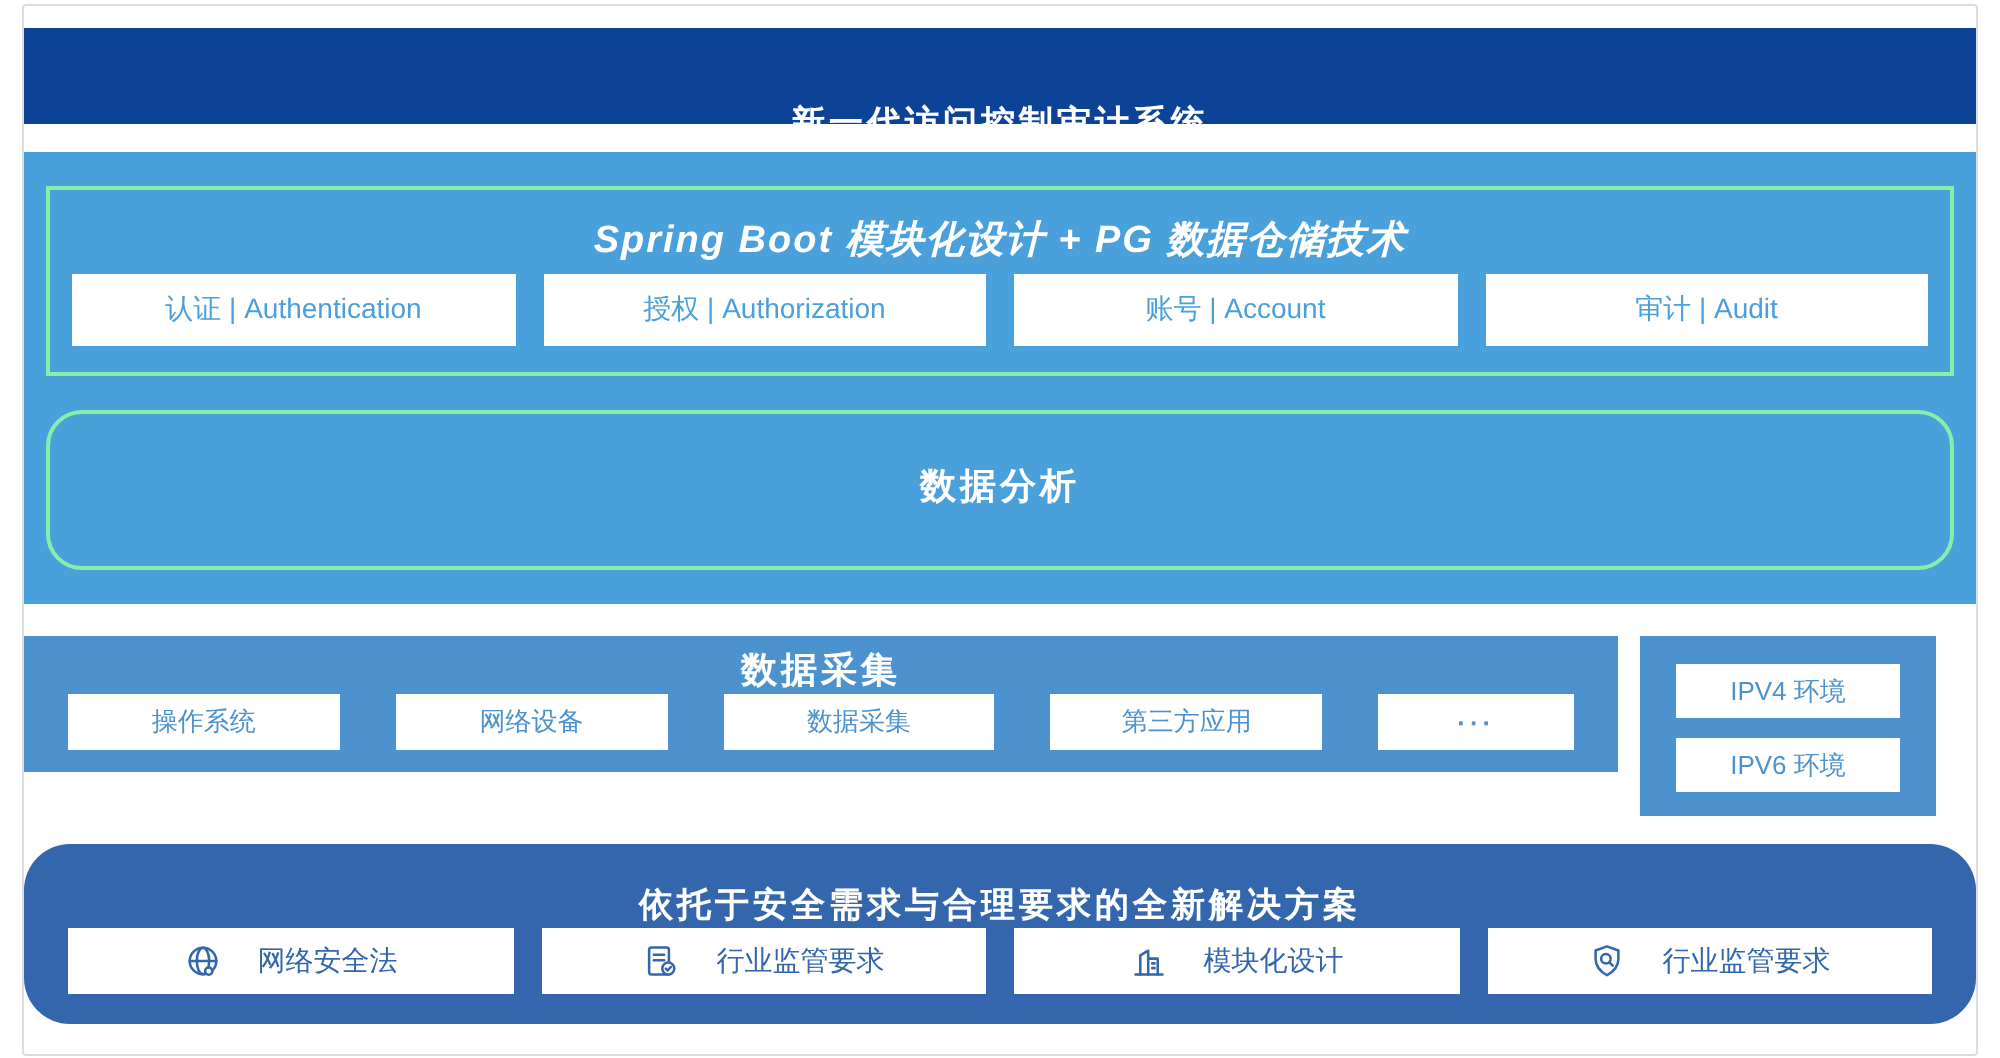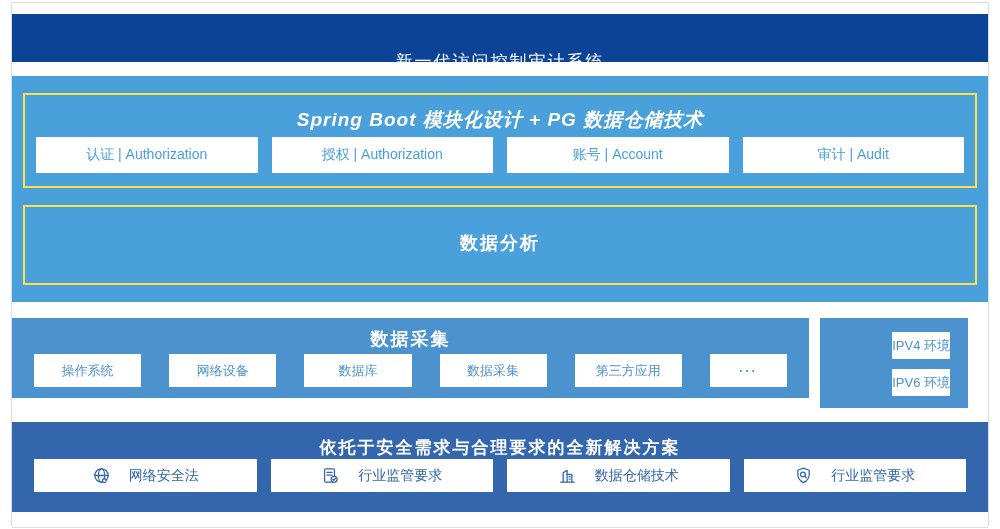--- a/index.html
+++ b/index.html
@@ -9,96 +9,95 @@
     font-family:"Liberation Sans","DejaVu Sans",sans-serif;
   }
   .frame{
     position:absolute;left:11px;top:2px;width:976px;height:524px;
     border:1px solid #d9dce2;border-radius:2px;
   }
   .band{position:absolute;left:12px;width:976px;box-sizing:border-box;}
 
   
   .banner{top:14px;height:48px;background:#0c4396;display:flex;align-items:center;justify-content:center;}
-  .banner-title{color:#ffffff;font-size:17px;font-weight:normal;letter-spacing:2px;margin-top:47px;}
+  .banner-title{color:#ffffff;font-size:17px;font-weight:bold;letter-spacing:2px;margin-top:47px;}
 
   
   .platform{top:76px;height:226px;background:#4aa0da;padding:17px 11px;display:flex;flex-direction:column;justify-content:space-between;}
-  .inner-box{border:2px solid #fde047;box-sizing:border-box;display:flex;flex-direction:column;padding:7px 11px 13px;}
+  .inner-box{border:2px solid #86efac;box-sizing:border-box;display:flex;flex-direction:column;padding:7px 11px 13px;}
   .inner-box.modules{height:95px;}
-  .inner-box.analysis{height:80px;padding-bottom:12px;}
+  .inner-box.analysis{height:80px;padding-bottom:12px;border-radius:18px;}
   .inner-title{color:#ffffff;font-weight:bold;flex:1;display:flex;align-items:center;justify-content:center;}
   .modules .inner-title{font-size:19px;font-style:italic;letter-spacing:1px;}
   .analysis .inner-title{font-size:18px;letter-spacing:2px;}
 
   .btn-row{display:flex;gap:14px;}
   .modules .btn-row{height:36px;}
   .analysis .btn-row{height:35px;}
   .chip{
     flex:1;background:#ffffff;display:flex;align-items:center;justify-content:center;
     font-size:14px;color:#4aa0da;white-space:nowrap;
   }
 
   
-  .collection{position:absolute;left:12px;top:318px;width:797px;height:80px;background:#4b92cf;
+  .collection{position:absolute;left:12px;top:318px;width:797px;height:68px;background:#4b92cf;
     box-sizing:border-box;padding:5px 22px 11px;display:flex;flex-direction:column;}
   .collection-title{color:#ffffff;font-size:18px;font-weight:bold;letter-spacing:2px;flex:1;
     display:flex;align-items:center;justify-content:center;}
   .collection .btn-row{height:33px;gap:28px;}
   .collection .chip{color:#4b92cf;font-size:13px;}
   .collection .chip.dots{flex:0.72;font-weight:bold;letter-spacing:2px;}
 
   
   .env-panel{position:absolute;left:820px;top:318px;width:148px;height:90px;background:#4b92cf;
-    box-sizing:border-box;padding:14px 18px 12px;display:flex;flex-direction:column;justify-content:space-between;align-items:flex-end;}
+    box-sizing:border-box;padding:14px 18px 12px;display:flex;flex-direction:column;justify-content:space-between;}
   .env-chip{height:27px;background:#ffffff;color:#4b92cf;font-size:13px;
     display:flex;align-items:center;justify-content:center;}
 
   
   .solution{position:absolute;left:12px;top:422px;width:976px;height:90px;background:#3366ad;
-    box-sizing:border-box;padding:9px 22px 15px;display:flex;flex-direction:column;justify-content:center;}
+    box-sizing:border-box;padding:9px 22px 15px;display:flex;flex-direction:column;justify-content:flex-end;border-radius:23px;}
   .solution-title{color:#ffffff;font-size:17px;font-weight:bold;letter-spacing:2px;text-align:center;}
   .solution .btn-row{height:33px;gap:14px;}
   .solution .chip{color:#3366ad;font-size:14px;gap:18px;}
   .icon{display:inline-flex;line-height:0;}
   .icon svg{stroke:#3366ad;fill:none;stroke-width:1.6;stroke-linecap:round;stroke-linejoin:round;}
 </style>
 </head>
 <body>
 
 <div class="frame"></div>
 
 <div class="band banner">
   <div class="banner-title">新一代访问控制审计系统</div>
 </div>
 
 <div class="band platform">
 
   <div class="inner-box modules">
     <div class="inner-title">Spring Boot 模块化设计 + PG 数据仓储技术</div>
     <div class="btn-row">
-      <div class="chip">认证 | Authorization</div>
+      <div class="chip">认证 | Authentication</div>
       <div class="chip">授权 | Authorization</div>
       <div class="chip">账号 | Account</div>
       <div class="chip">审计 | Audit</div>
     </div>
   </div>
 
   <div class="inner-box analysis">
     <div class="inner-title">数据分析</div>
   </div>
 
 </div>
 
 <div class="collection">
   <div class="collection-title">数据采集</div>
   <div class="btn-row">
     <div class="chip">操作系统</div>
     <div class="chip">网络设备</div>
-    <div class="chip">数据库</div>
     <div class="chip">数据采集</div>
     <div class="chip">第三方应用</div>
     <div class="chip dots">···</div>
   </div>
 </div>
 
 <div class="env-panel">
   <div class="env-chip">IPV4 环境</div>
   <div class="env-chip">IPV6 环境</div>
 </div>
@@ -134,21 +133,21 @@
 
     <div class="chip">
       <span class="icon">
         <svg width="19" height="19" viewBox="0 0 24 24">
           <path d="M3.5 20.5h17"></path>
           <path d="M6.5 20.5V8.5l5-3v15"></path>
           <path d="M11.5 10.5h6v10"></path>
           <path d="M14 13.5h1.5M14 16.5h1.5"></path>
         </svg>
       </span>
-      <span>数据仓储技术</span>
+      <span>模块化设计</span>
     </div>
 
     <div class="chip">
       <span class="icon">
         <svg width="19" height="19" viewBox="0 0 24 24">
           <path d="M12 2.8l7.2 2.6v5.2c0 4.8-3.1 8.2-7.2 10.4-4.1-2.2-7.2-5.6-7.2-10.4V5.4z"></path>
           <circle cx="11.3" cy="10.6" r="3"></circle>
           <path d="M13.5 12.8l2.1 2.1"></path>
         </svg>
       </span>

